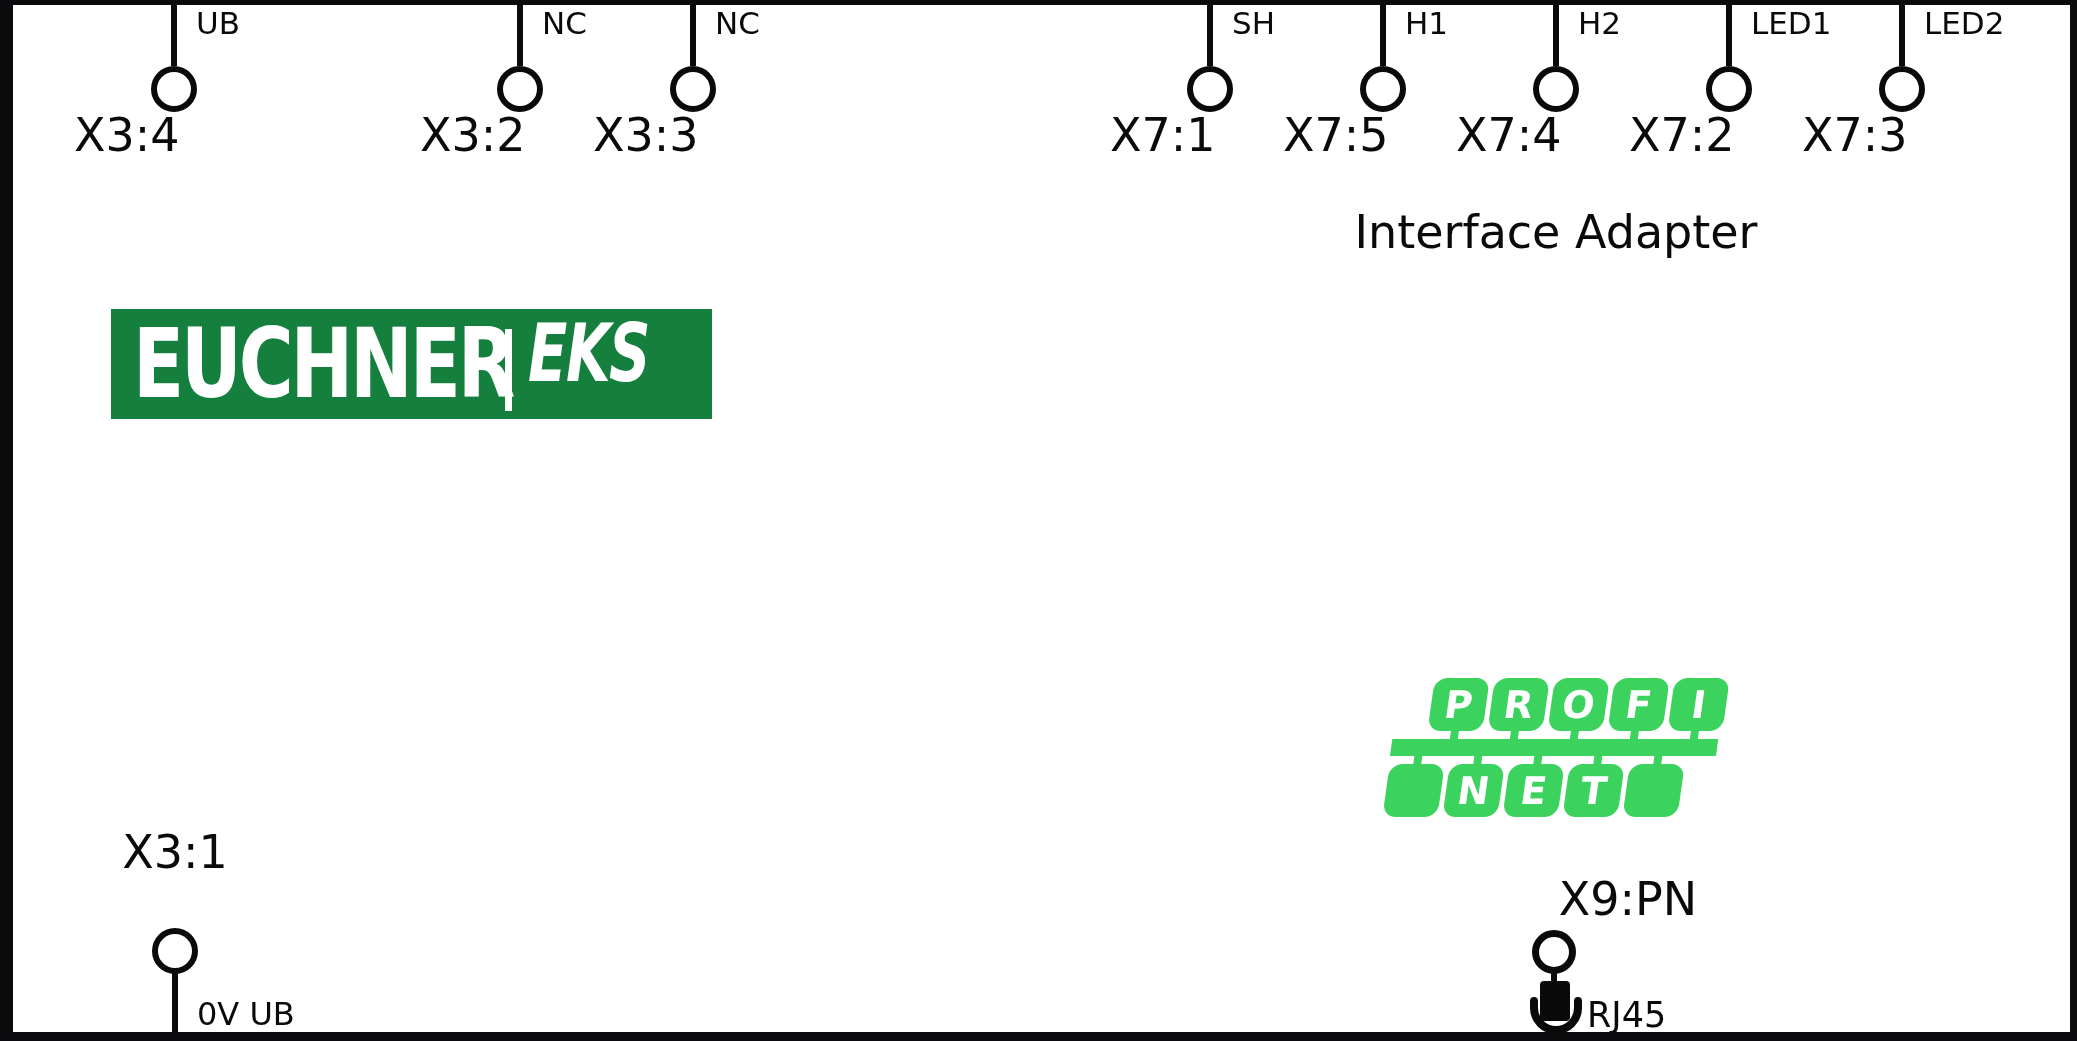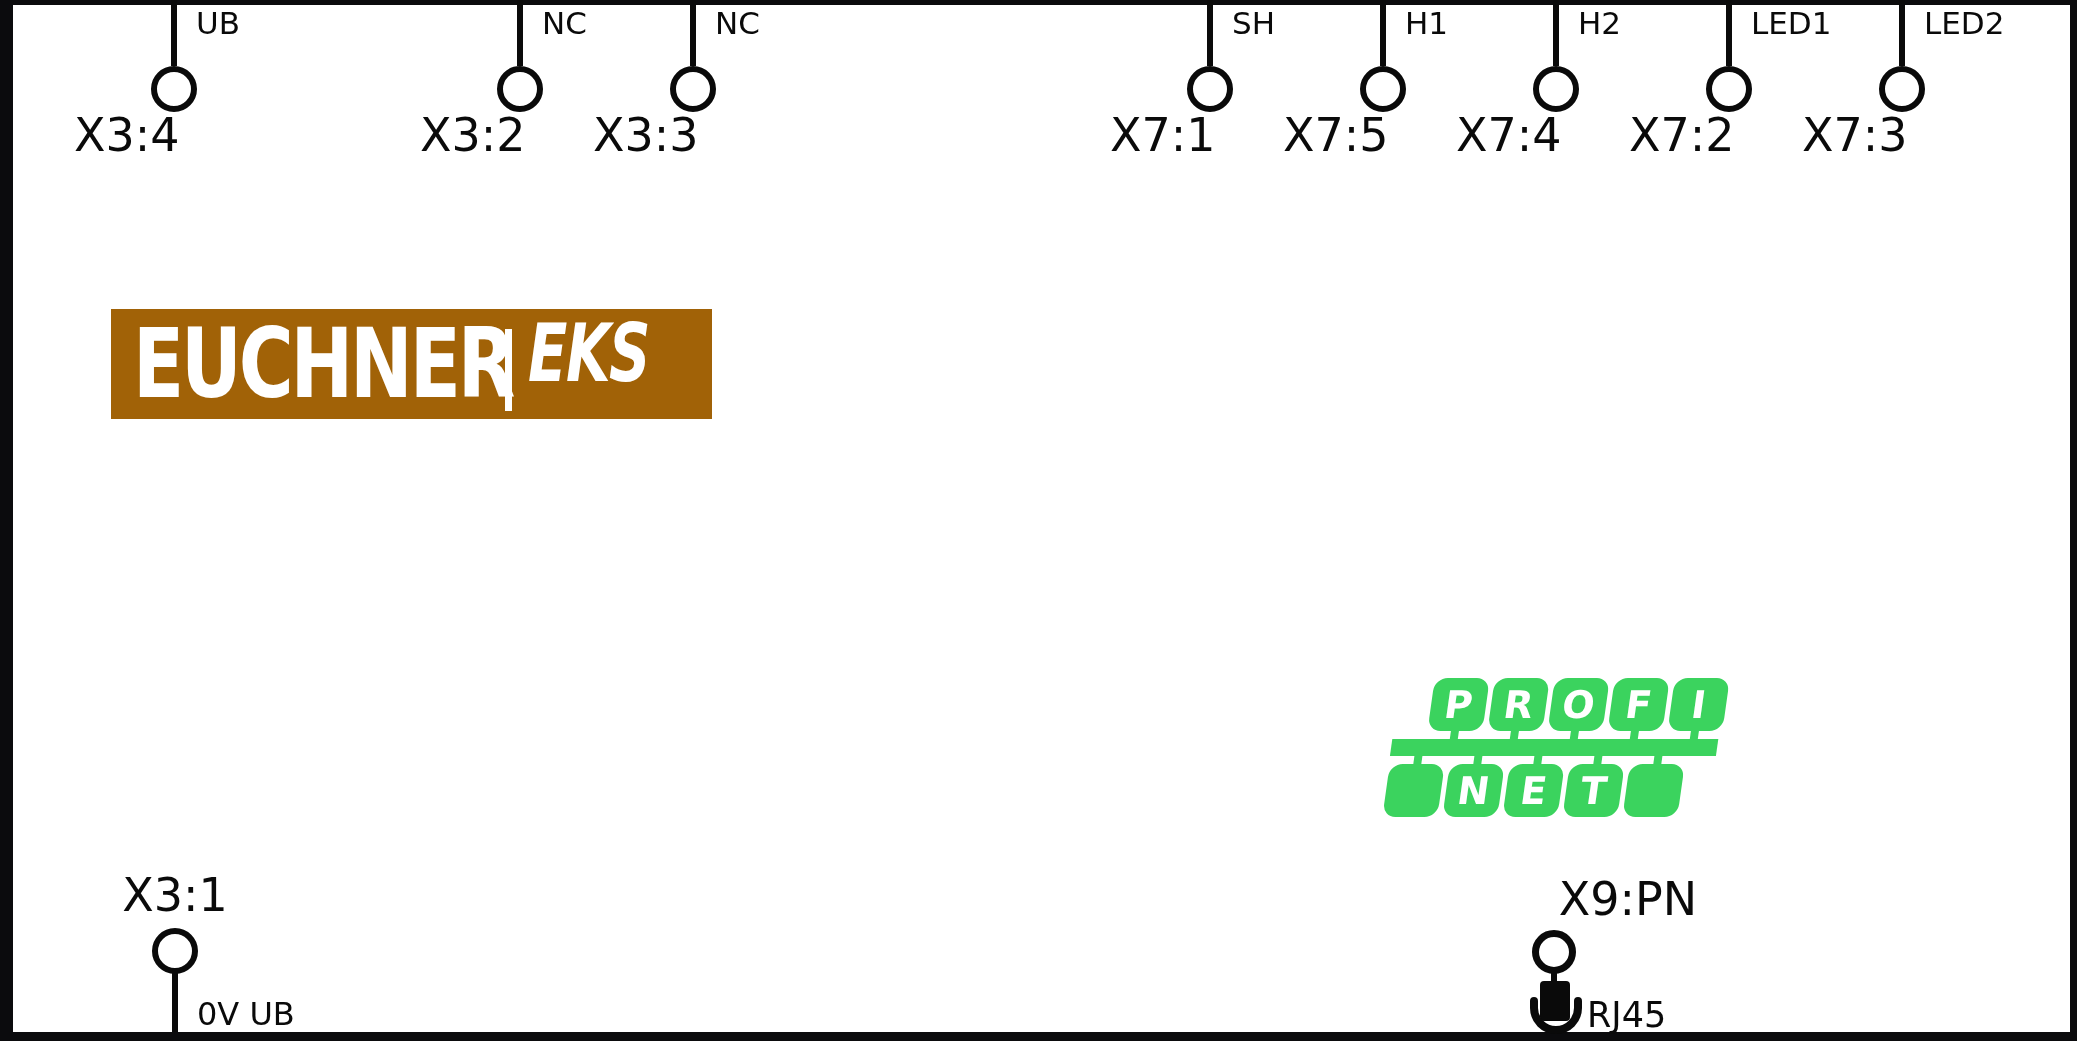--- a/index.html
+++ b/index.html
@@ -16,21 +16,21 @@
   .tterm { position:absolute; top:0; width:0; height:0; }
   .tline { position:absolute; left:-3px; top:0; width:6px; height:66px; background:#0a0a0a; }
   .tcircle { position:absolute; left:-23px; top:66px; width:46px; height:46px;
              border:6px solid #0a0a0a; border-radius:50%; background:#ffffff; }
   .pin-label { position:absolute; left:22px; top:8px; font-size:31px; line-height:31px; white-space:nowrap; }
   .term-name { position:absolute; left:-100px; top:112px; width:200px; 
                font-size:46px; line-height:46px; white-space:nowrap; }
 
   
   .euchner-logo { position:absolute; left:111px; top:309px; width:601px; height:110px;
-                  background:#a16207; overflow:hidden; }
+                  background:#15803d; overflow:hidden; }
   .euchner-word { position:absolute; left:22px; top:7px; color:#ffffff; font-size:96px;
                   line-height:96px; font-weight:bold; letter-spacing:-4px; white-space:nowrap;
                   transform:scaleX(0.78); transform-origin:left center; }
   .euchner-bar { position:absolute; left:394px; top:20px; width:7px; height:82px; background:#ffffff; }
   .euchner-suffix { position:absolute; left:417px; top:5px; color:#ffffff; font-size:80px;
                     line-height:80px; font-weight:bold; font-style:italic; letter-spacing:-2px;
                     white-space:nowrap; transform:scaleX(0.72); transform-origin:left center; }
 
   
   .product-title { position:absolute; left:1346px; top:202px; width:420px; text-align:center;
@@ -95,20 +95,21 @@
     <div class="term-name">X7:2</div>
   </div>
   <div class="tterm" style="left:1902px">
     <div class="tline"></div>
     <div class="tcircle"></div>
     <div class="pin-label">LED2</div>
     <div class="term-name">X7:3</div>
   </div>
 
   <div class="product-title">
+    <div>Interface Adapter</div>
   </div>
 
   <div class="euchner-logo">
     <div class="euchner-word">EUCHNER</div>
     <div class="euchner-bar"></div>
     <div class="euchner-suffix">EKS</div>
   </div>
 
   <svg class="abs" style="left:1383px; top:670px; width:352px; height:152px;" viewBox="0 0 352 152">
     <g transform="translate(3,0) skewX(-8)" fill="#3bd35e" font-family="DejaVu Sans, Liberation Sans, sans-serif" font-weight="bold" font-size="38">
@@ -146,21 +147,21 @@
         <text x="257.5" y="48">F</text>
         <text x="317.5" y="48">I</text>
         <text x="104.5" y="134">N</text>
         <text x="164.5" y="134">E</text>
         <text x="224.5" y="134">T</text>
       </g>
     </g>
   </svg>
 
   <div>
-    <div class="bterm-name" style="left:75px; top:872px;">X3:1</div>
+    <div class="bterm-name" style="left:75px; top:829px;">X3:1</div>
     <div class="bcircle" style="left:152px; top:928px;"></div>
     <div class="bline" style="left:172px; top:973px; height:59px;"></div>
     <div class="bsignal" style="left:197px; top:995px;">0V UB</div>
   </div>
 
   <div>
     <div class="bterm-name" style="left:1528px; top:876px;">X9:PN</div>
     <svg class="abs" style="left:1513px; top:923px; width:92px; height:114px;" viewBox="0 0 92 114">
       <circle cx="41" cy="29" r="18.5" fill="none" stroke="#0a0a0a" stroke-width="7"></circle>
       <rect x="38" y="49" width="6" height="12" fill="#0a0a0a"></rect>

